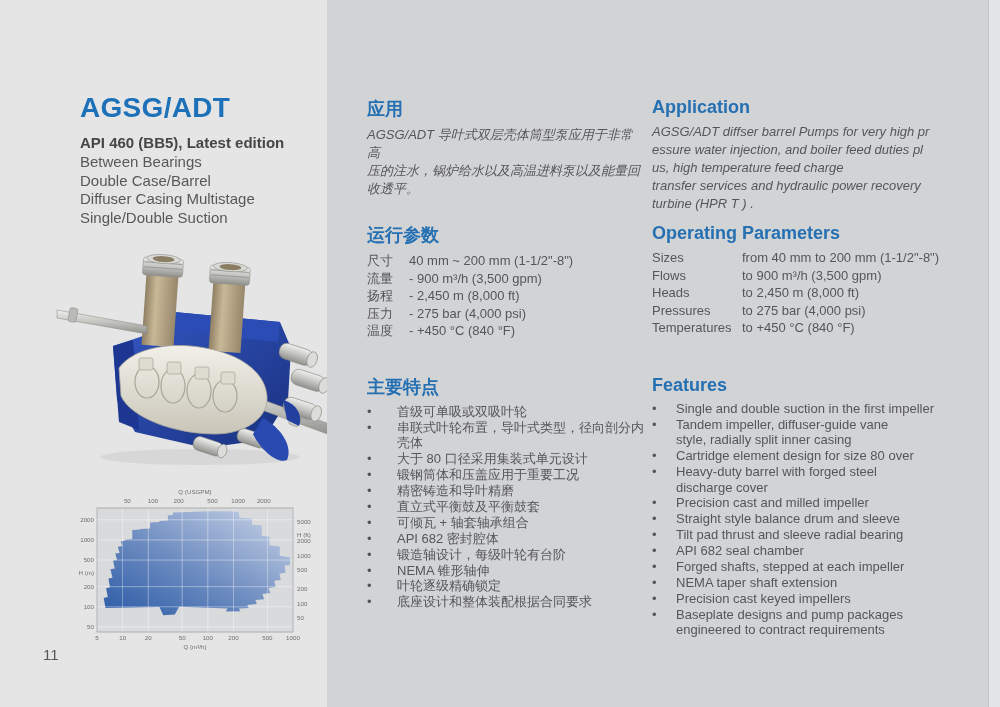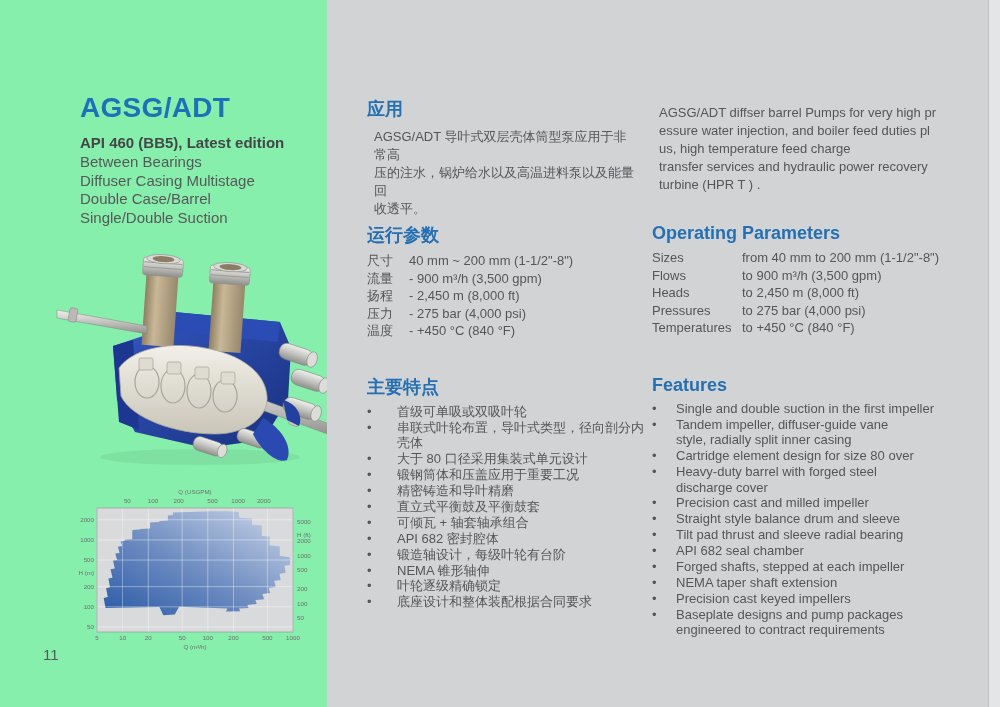--- a/index.html
+++ b/index.html
@@ -1,16 +1,16 @@
 <!DOCTYPE html>
 <html><head>
 <meta charset="utf-8">
 <style>
   html,body{margin:0;padding:0;background:#ffffff;}
-  .page{position:relative;width:1000px;height:707px;background:#86efac;overflow:hidden;
+  .page{position:relative;width:1000px;height:707px;background:#e5e5e5;overflow:hidden;
         font-family:"Liberation Sans",sans-serif;color:#55565a;}
   .content-panel{position:absolute;left:327px;top:0;width:661px;height:707px;background:#d2d3d5;}
   .right-strip{position:absolute;left:988px;top:0;width:12px;height:707px;background:#e4e5e7;border-left:1px solid #c2c3c5;}
 
   
   .page-title{position:absolute;left:80px;top:92px;font-size:28px;font-weight:bold;color:#1d71b8;letter-spacing:.3px;}
   .subtitle-block{position:absolute;left:80px;top:134px;font-size:15px;line-height:18.8px;color:#58585a;}
   .subtitle-bold{font-weight:bold;color:#454648;}
   .page-number{position:absolute;left:43px;top:646px;font-size:15px;color:#58585a;}
 
@@ -19,21 +19,21 @@
 
   
   .col{position:absolute;top:0;}
   .col-zh{left:40px;width:278px;}
   .col-en{left:325px;width:305px;}
   .sec{position:absolute;left:0;width:100%;}
   .sec-app{top:97px;}
   .sec-par{top:223px;}
   .sec-feat{top:375px;}
   .sec-head{font-size:18px;font-weight:bold;color:#2470b3;margin:0 0 5px 0;}
-  .sec-body{font-size:13px;line-height:18px;color:#55565a;white-space:pre-line;margin:7px;}
+  .sec-body{font-size:13px;line-height:18px;color:#55565a;white-space:pre-line;margin:0;font-style:italic;}
   .prow{display:flex;font-size:13px;line-height:17.6px;color:#55565a;}
   .col-zh .prow .k{width:42px;flex:none;}
   .col-en .prow .k{width:90px;flex:none;}
   .prow .v{flex:1;}
   .feat{display:flex;font-size:13px;line-height:15.4px;color:#55565a;margin:0 0 0.5px 0;}
   .feat .blt{flex:none;width:12px;}
   .col-zh .feat .btx{padding-left:18px;}
   .col-en .feat .btx{padding-left:12px;}
   .feat .btx{flex:1;white-space:pre-line;}
 </style>
@@ -41,22 +41,22 @@
 <body>
 
 <div class="page">
 
   <div class="page-title">AGSG/ADT</div>
 
   <div class="subtitle-block">
     <div class="subtitle-bold">API 460 (BB5), Latest edition</div>
     <div>
         <div class="subline">Between Bearings</div>
+        <div class="subline">Double Case/Barrel</div>
         <div class="subline">Diffuser Casing Multistage</div>
-        <div class="subline">Double Case/Barrel</div>
         <div class="subline">Single/Double Suction</div>
       </div>
   </div>
 
   <div class="pump-wrap">
     <svg viewBox="0 0 285 220" width="285" height="220">
       <defs>
         <linearGradient id="gBlue" x1="0" y1="0" x2="1" y2="1">
           <stop offset="0" stop-color="#3558c4"></stop>
             <stop offset="1" stop-color="#18307e"></stop>
@@ -294,20 +294,21 @@
             <div class="feat">
               <span class="blt">•</span>
               <span class="btx">底座设计和整体装配根据合同要求</span>
             </div>
           </div>
       </div>
     </div>
 
     <div class="col col-en">
       <div class="sec sec-app">
+        <p class="sec-head">Application</p>
         <p class="sec-body">AGSG/ADT diffser barrel Pumps for very high pr
 essure water  injection, and boiler feed duties pl
 us, high temperature feed charge
 transfer services and hydraulic power recovery
 turbine (HPR T ) .</p>
       </div>
       <div class="sec sec-par">
         <p class="sec-head">Operating Parameters</p>
         <div>
             <div class="prow">

